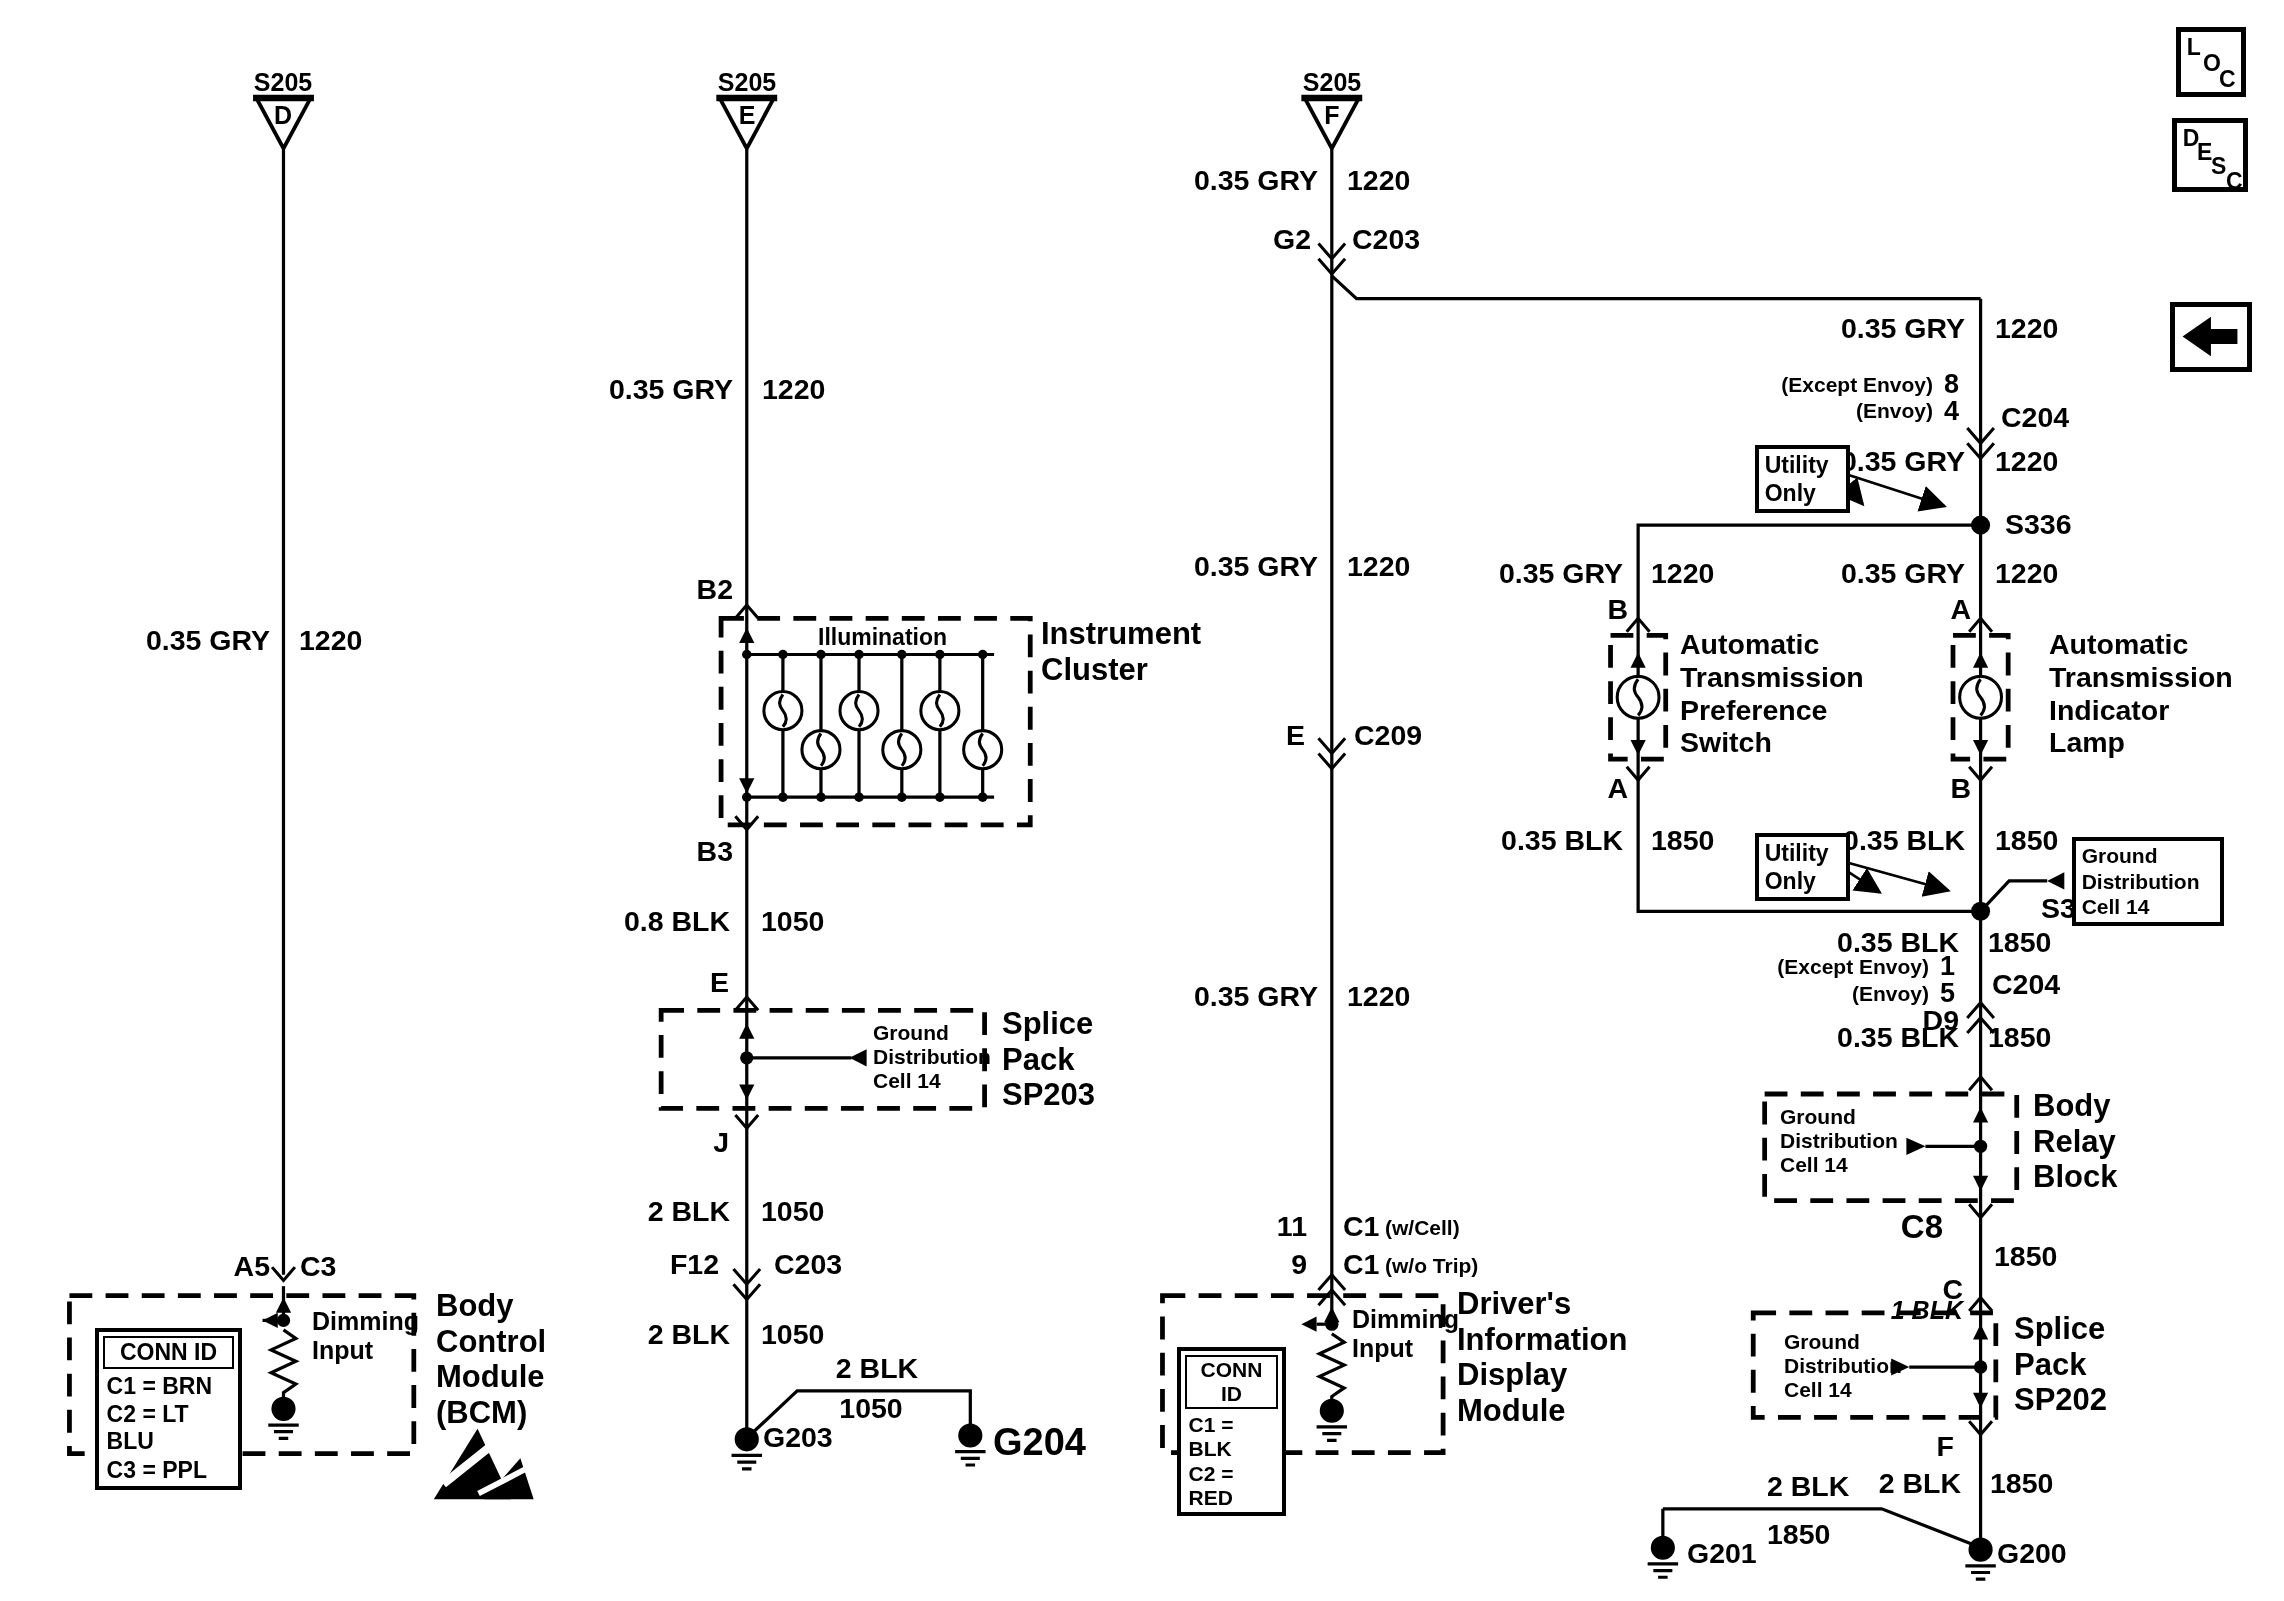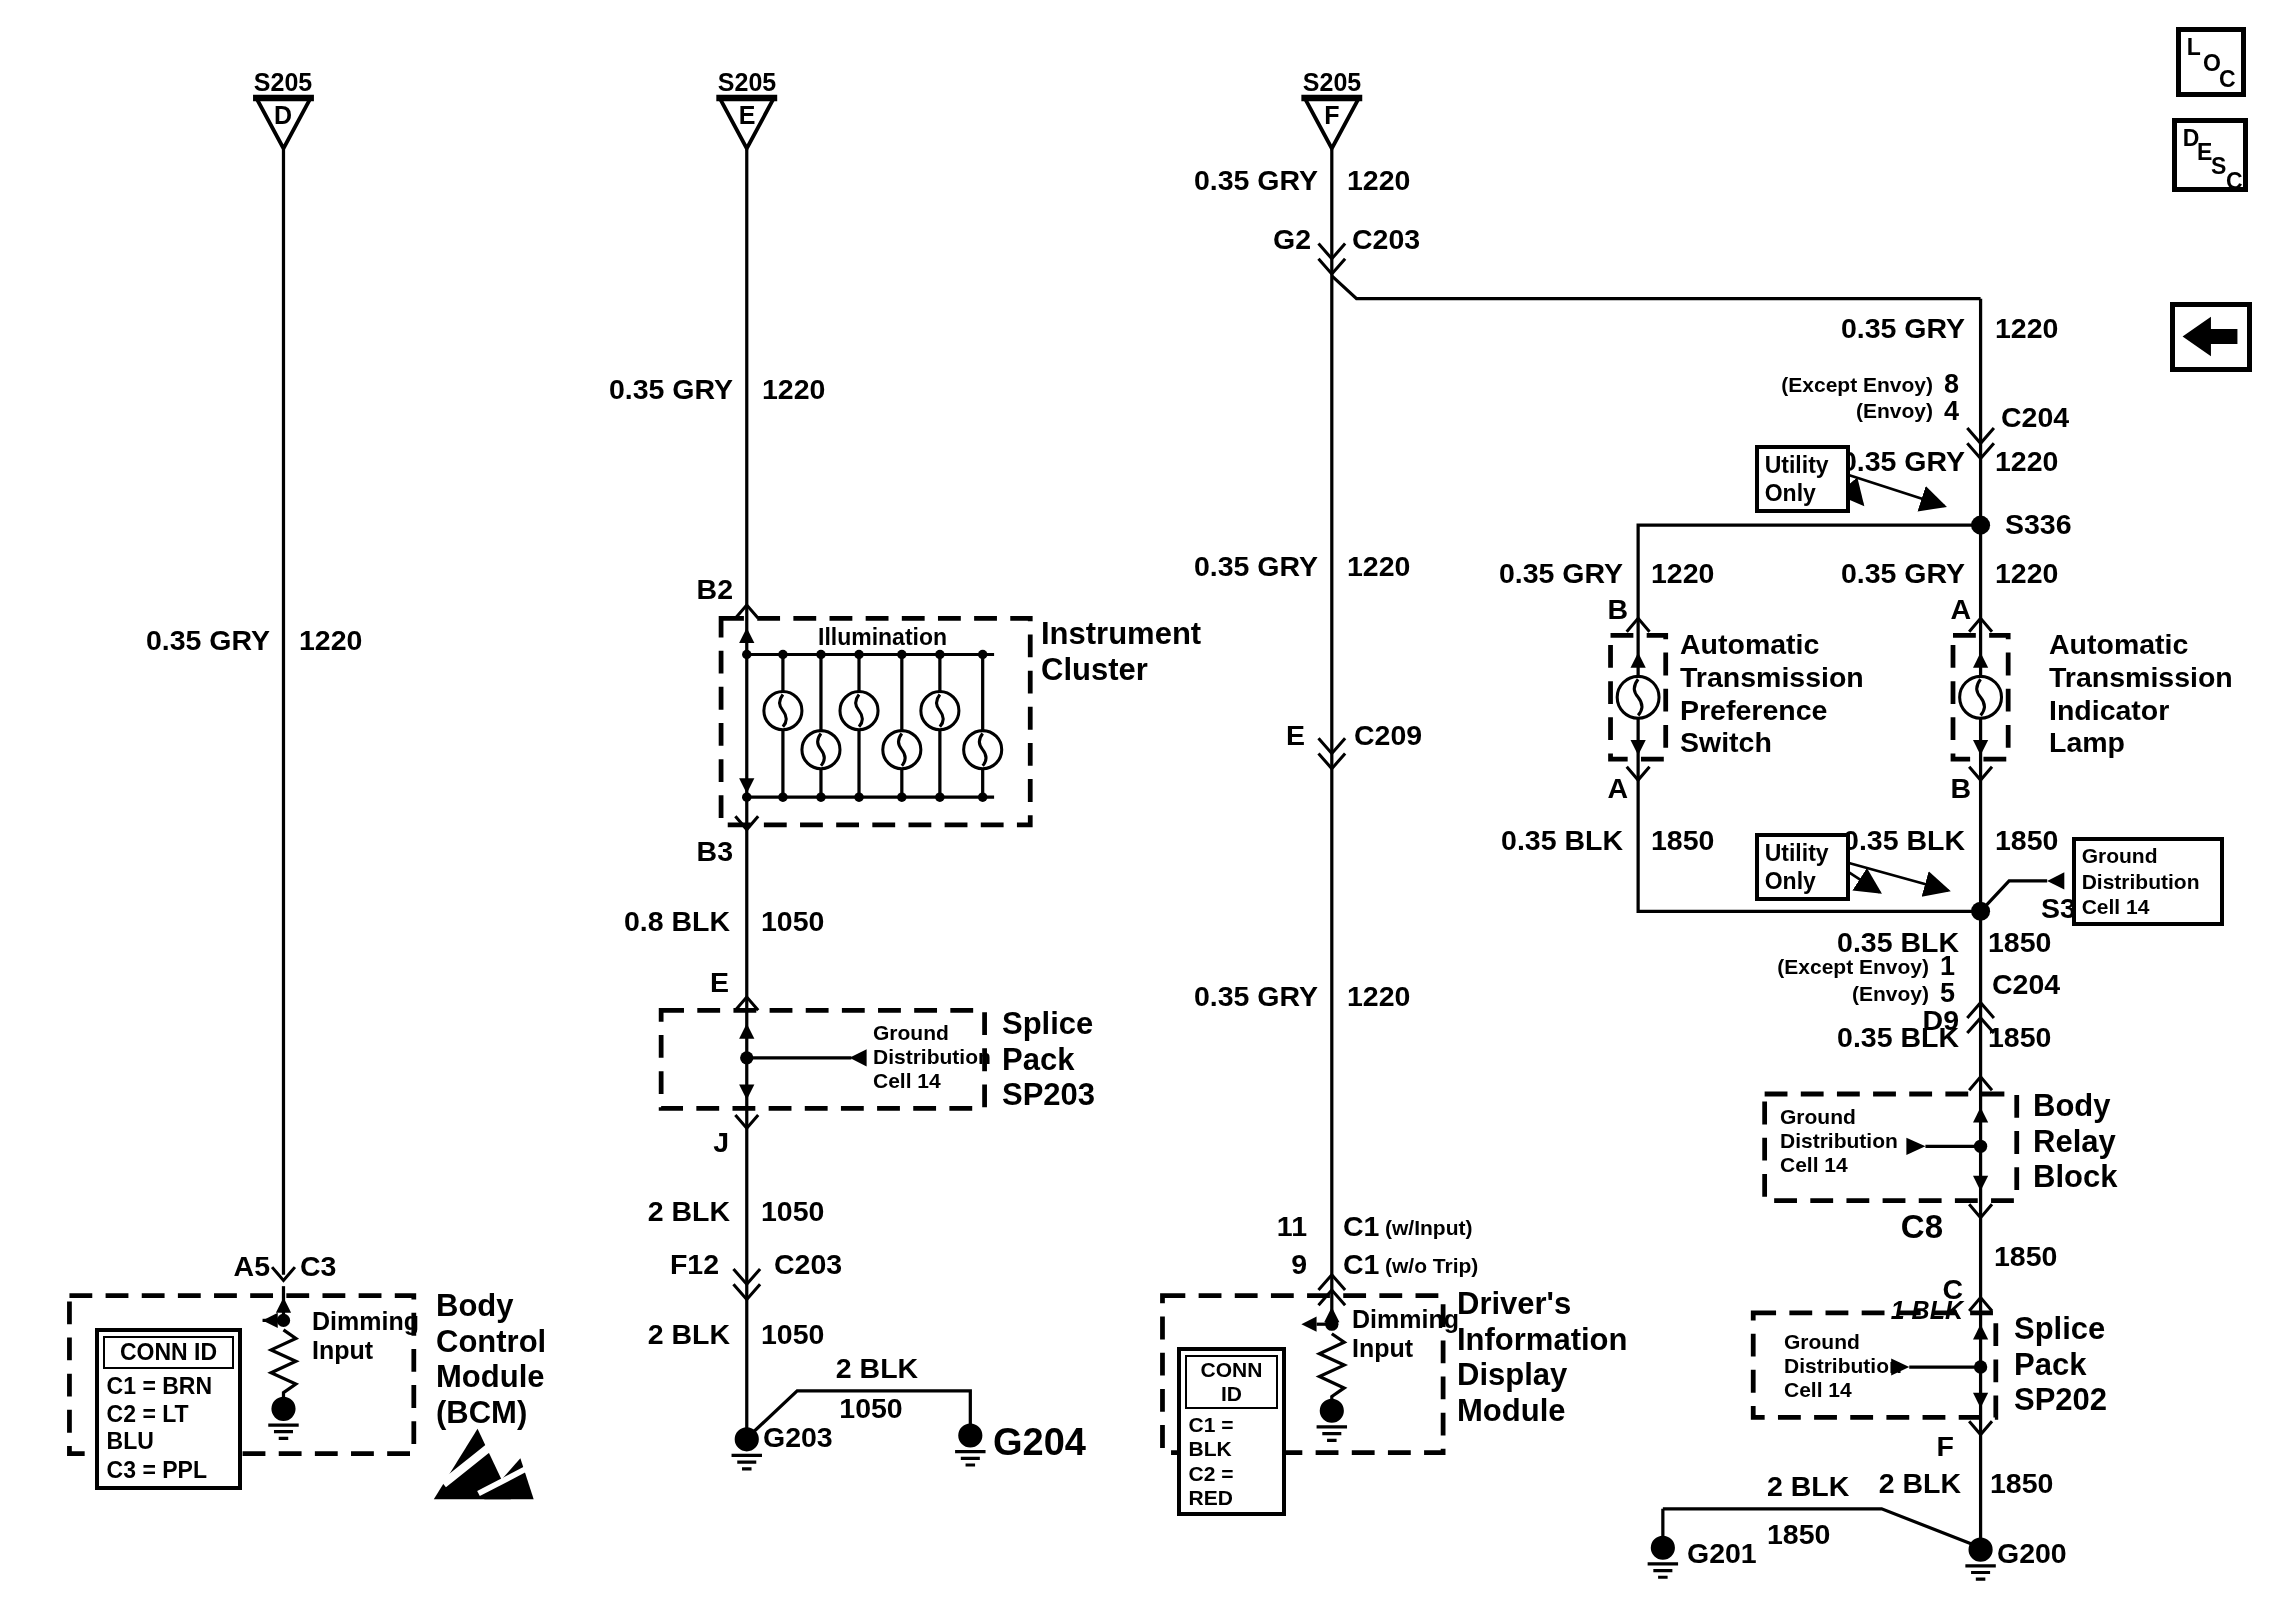--- a/index.html
+++ b/index.html
@@ -264,21 +264,21 @@
       <div class="lbl r" style="left: 1311px; top: 223px; font-size: 28.5px;">G2</div>
       <div class="lbl" style="left: 1352px; top: 223px; font-size: 28.5px;">C203</div>
       <div class="lbl r" style="left: 1318px; top: 550px; font-size: 28.5px;">0.35 GRY</div>
       <div class="lbl" style="left: 1347px; top: 550px; font-size: 28.5px;">1220</div>
       <div class="lbl r" style="left: 1305px; top: 719px; font-size: 28.5px;">E</div>
       <div class="lbl" style="left: 1354px; top: 719px; font-size: 28.5px;">C209</div>
       <div class="lbl r" style="left: 1318px; top: 980px; font-size: 28.5px;">0.35 GRY</div>
       <div class="lbl" style="left: 1347px; top: 980px; font-size: 28.5px;">1220</div>
       <div class="lbl r" style="left: 1307px; top: 1210px; font-size: 28.5px;">11</div>
       <div class="lbl" style="left: 1343px; top: 1210px; font-size: 28.5px;">C1</div>
-      <div class="lbl" style="left: 1385px; top: 1216px; font-size: 21px;">(w/Input)</div>
+      <div class="lbl" style="left: 1385px; top: 1216px; font-size: 21px;">(w/Cell)</div>
       <div class="lbl r" style="left: 1307px; top: 1248px; font-size: 28.5px;">9</div>
       <div class="lbl" style="left: 1343px; top: 1248px; font-size: 28.5px;">C1</div>
       <div class="lbl" style="left: 1385px; top: 1254px; font-size: 21px;">(w/o Trip)</div>
       <div class="lbl" style="left: 1352px; top: 1305px; font-size: 25px;">Dimming
 Input</div>
       <div class="lbl" style="left: 1457px; top: 1286px; font-size: 31px;">Driver's
 Information
 Display
 Module</div>
       <div class="lbl r" style="left: 1965px; top: 312px; font-size: 28.5px;">0.35 GRY</div>

